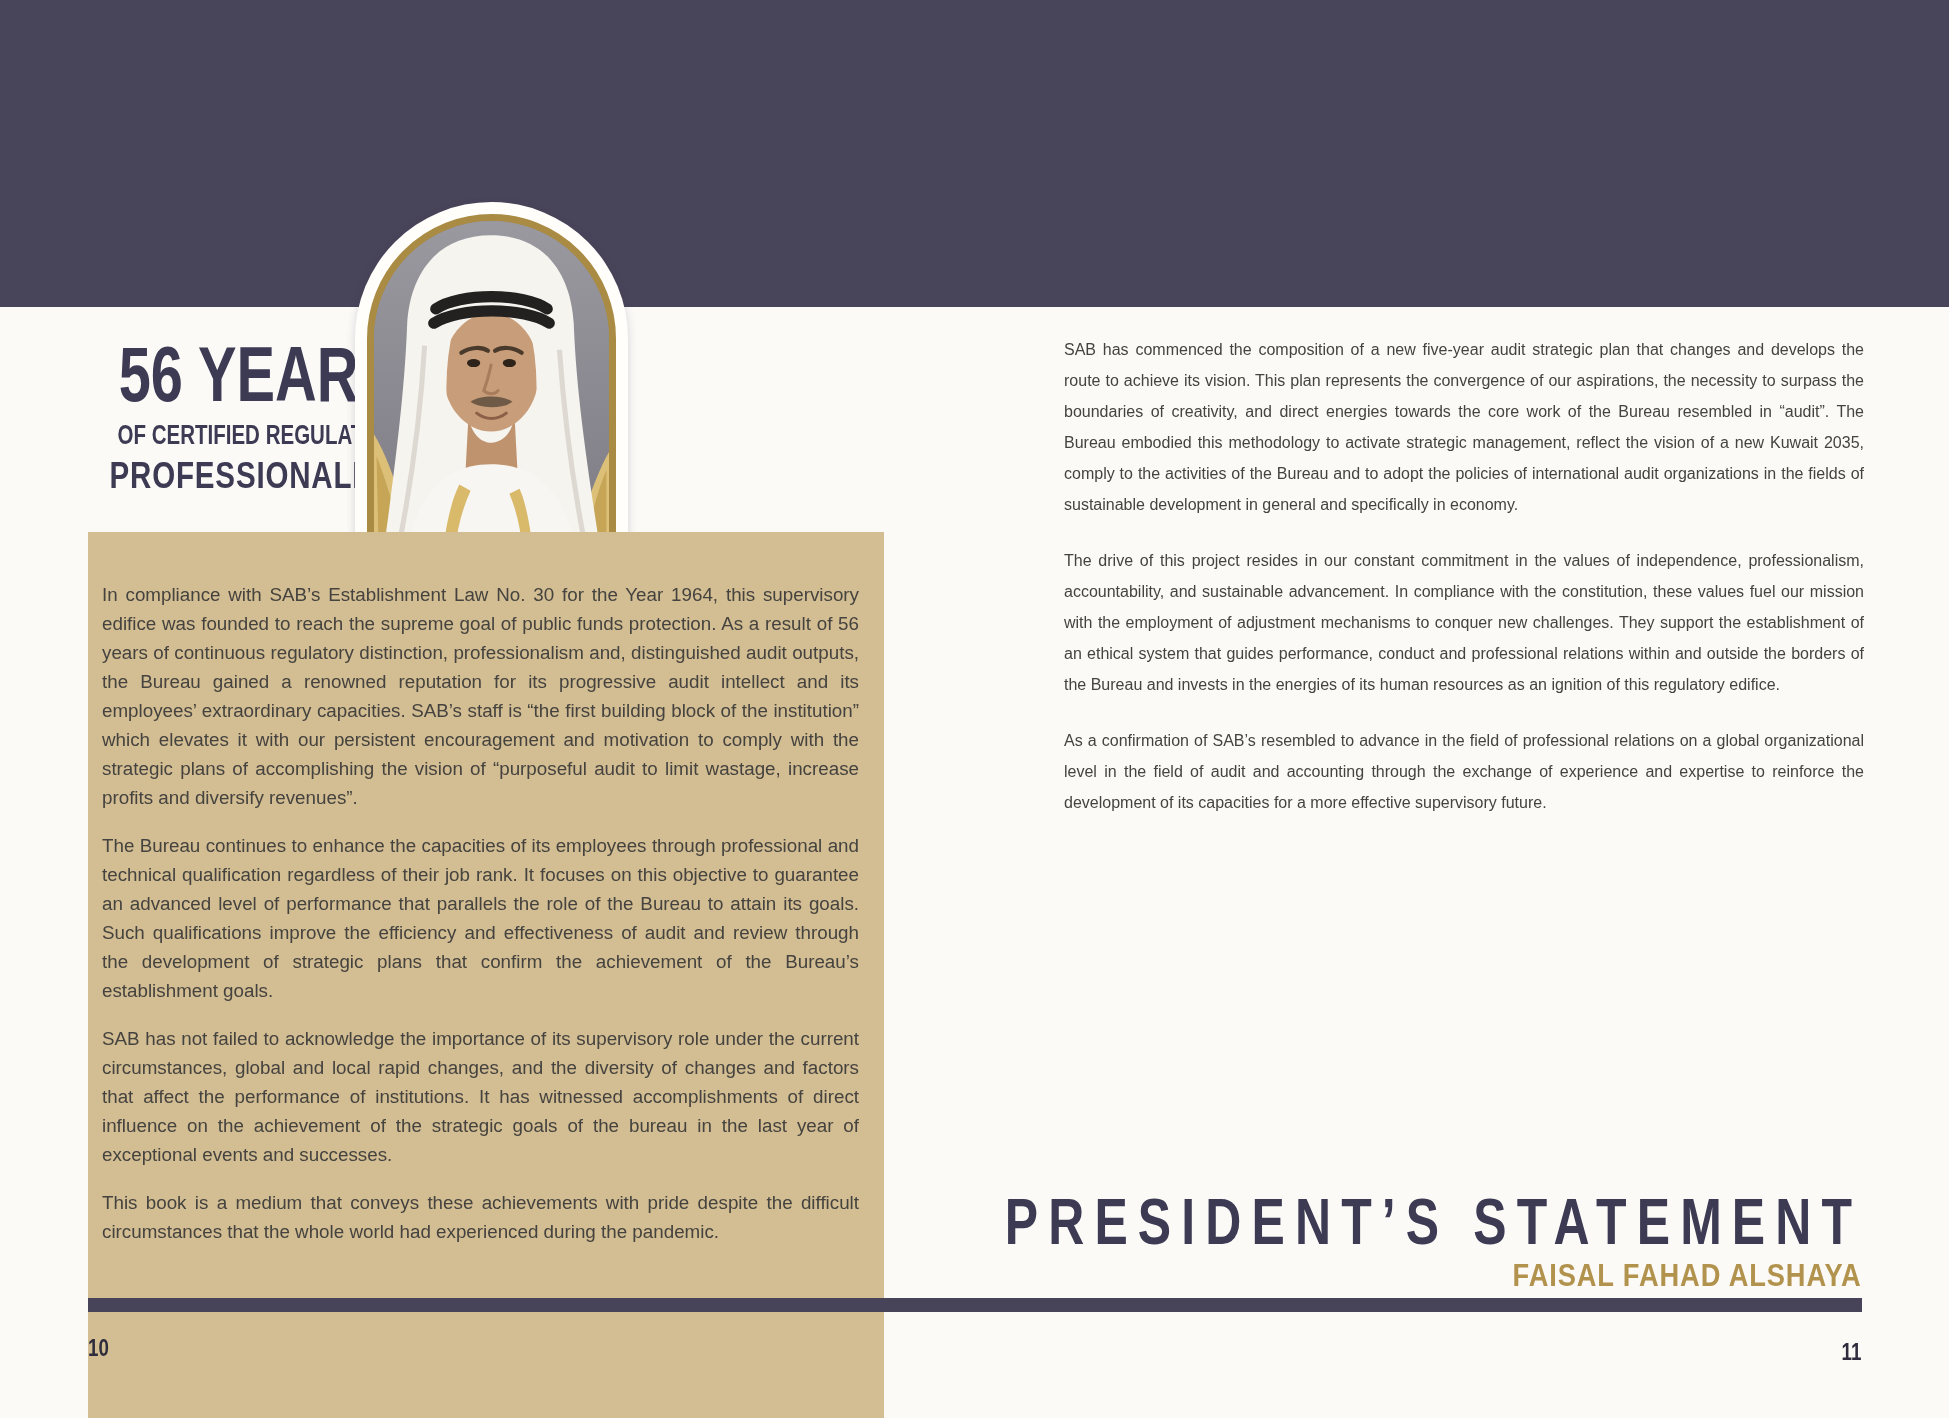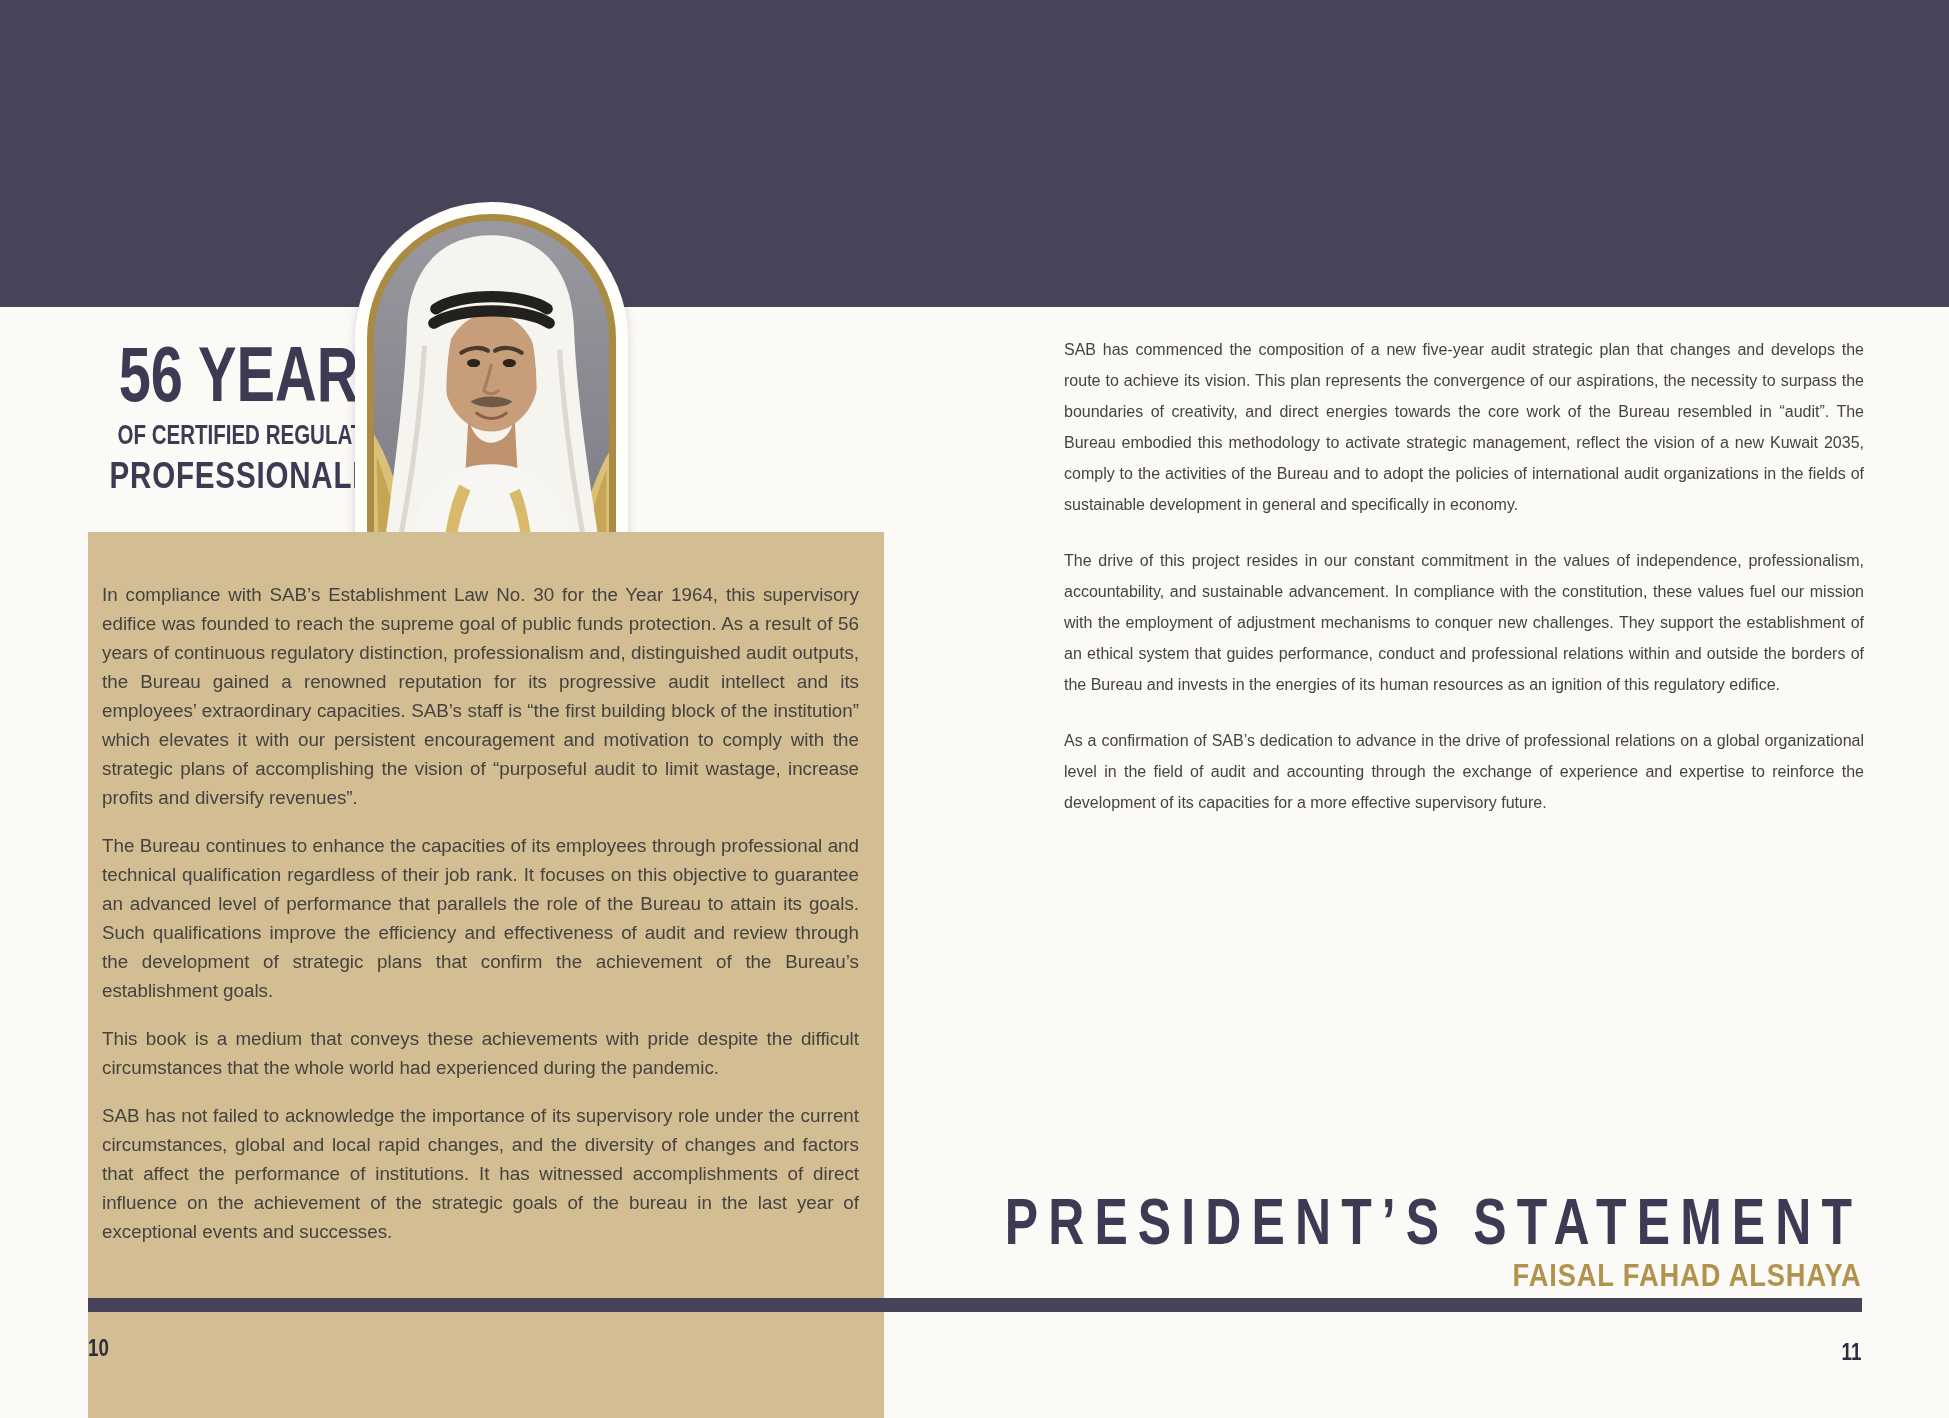--- a/index.html
+++ b/index.html
@@ -152,28 +152,28 @@
         <path d="M34,322 C48,258 80,238 117,238 C155,238 188,258 200,322 Z" fill="#f8f6f2"></path>
         <path d="M70,322 C74,292 79,272 86,258 L97,264 C89,282 84,300 82,322 Z" fill="#d9b96a"></path>
         <path d="M158,322 C155,296 151,276 145,262 L135,267 C142,283 146,302 148,322 Z" fill="#d9b96a"></path>
       </svg>
     </div>
   </div>
 
   <section class="tan-box">
     <p>In compliance with SAB’s Establishment Law No. 30 for the Year 1964, this supervisory edifice was founded to reach the supreme goal of public funds protection. As a result of 56 years of continuous regulatory distinction, professionalism and, distinguished audit outputs, the Bureau gained a renowned reputation for its progressive audit intellect and its employees’ extraordinary capacities. SAB’s staff is “the first building block of the institution” which elevates it with our persistent encouragement and motivation to comply with the strategic plans of accomplishing the vision of “purposeful audit to limit wastage, increase profits and diversify revenues”.</p>
     <p>The Bureau continues to enhance the capacities of its employees through professional and technical qualification regardless of their job rank. It focuses on this objective to guarantee an advanced level of performance that parallels the role of the Bureau to attain its goals. Such qualifications improve the efficiency and effectiveness of audit and review through the development of strategic plans that confirm the achievement of the Bureau’s establishment goals.</p>
+    <p>SAB has not failed to acknowledge the importance of its supervisory role under the current circumstances, global and local rapid changes, and the diversity of changes and factors that affect the performance of institutions. It has witnessed accomplishments of direct influence on the achievement of the strategic goals of the bureau in the last year of exceptional events and successes.</p>
     <p>This book is a medium that conveys these achievements with pride despite the difficult circumstances that the whole world had experienced during the pandemic.</p>
-    <p>SAB has not failed to acknowledge the importance of its supervisory role under the current circumstances, global and local rapid changes, and the diversity of changes and factors that affect the performance of institutions. It has witnessed accomplishments of direct influence on the achievement of the strategic goals of the bureau in the last year of exceptional events and successes.</p>
   </section>
 
   <section class="right-col">
     <p>SAB has commenced the composition of a new five-year audit strategic plan that changes and develops the route to achieve its vision. This plan represents the convergence of our aspirations, the necessity to surpass the boundaries of creativity, and direct energies towards the core work of the Bureau resembled in “audit”.  The Bureau embodied this methodology to activate strategic management, reflect the vision of a new Kuwait 2035, comply to the activities of the Bureau and to adopt the policies of international audit organizations in the fields of sustainable development in general and specifically in economy.</p>
     <p>The drive of this project resides in our constant commitment in the values of independence, professionalism, accountability, and sustainable advancement. In compliance with the constitution, these values fuel our mission with the employment of adjustment mechanisms to conquer new challenges. They support the establishment of an ethical system that guides performance, conduct and professional relations within and outside the borders of the Bureau and invests in the energies of its human resources as an ignition of this regulatory edifice.</p>
-    <p>As a confirmation of SAB’s dedication to advance in the drive of professional relations on a global organizational level in the field of audit and accounting through the exchange of experience and expertise to reinforce the development of its capacities for a more effective supervisory future.</p>
+    <p>As a confirmation of SAB’s resembled to advance in the field of professional relations on a global organizational level in the field of audit and accounting through the exchange of experience and expertise to reinforce the development of its capacities for a more effective supervisory future.</p>
   </section>
 
   <div class="statement-title">PRESIDENT’S STATEMENT</div>
   <div class="statement-author">FAISAL FAHAD ALSHAYA</div>
 
   <div class="bottom-rule"></div>
   <div class="pagenum left">10</div>
   <div class="pagenum right">11</div>
 
 </div>

